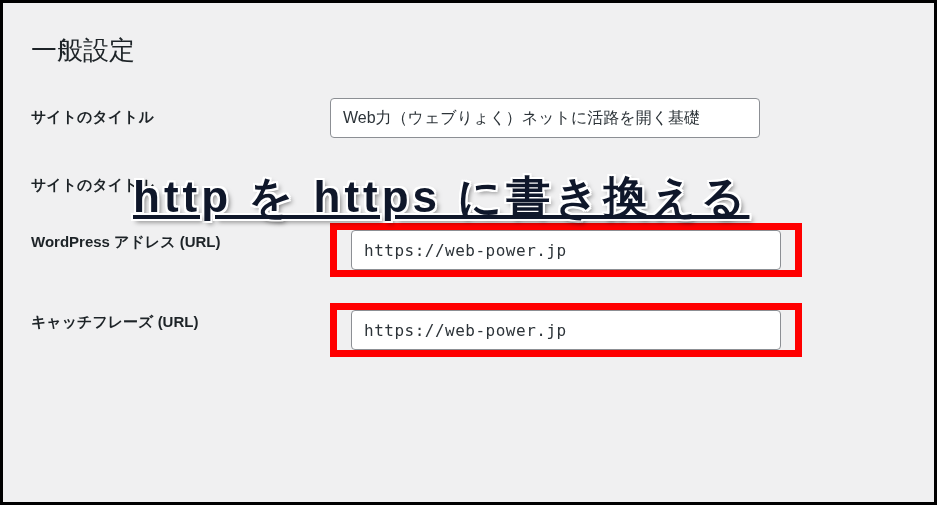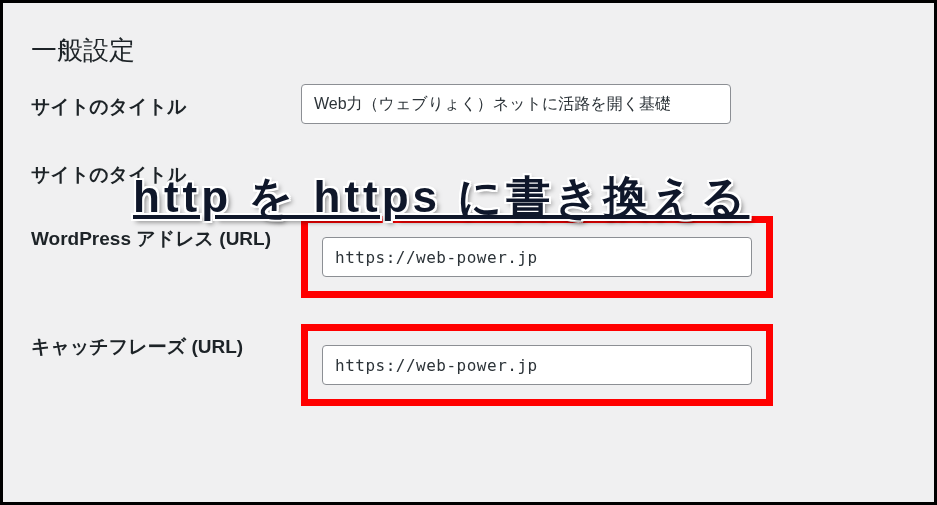--- a/index.html
+++ b/index.html
@@ -19,42 +19,43 @@
   .content {
     background: #f0f0f1;
     padding: 20px 28px;
     height: 100%;
     position: relative;
   }
   h1.page-title {
     font-size: 26px;
     font-weight: 400;
     color: #1d2327;
-    margin-bottom: 16px;
+    margin-bottom: 30px;
     padding-top: 10px;
   }
   .form-table {
     width: 100%;
   }
   .form-row {
     display: flex;
     align-items: flex-start;
     margin-bottom: 28px;
   }
   .form-row.tight { margin-bottom: 8px; }
   .row-label {
     width: 270px;
     flex-shrink: 0;
     font-weight: 700;
-    font-size: 19px;
+    font-size: 15px;
     color: #1d2327;
     padding-top: 10px;
   }
   .row-field {
     flex: 1;
+    margin-left: 29px;
   }
   input.regular-text {
     width: 430px;
     height: 40px;
     padding: 6px 12px;
     font-size: 16px;
     border: 1px solid #8c8f94;
     border-radius: 4px;
     background: #fff;
     color: #2c3338;
@@ -64,21 +65,21 @@
     font-family: Consolas, Monaco, monospace;
     letter-spacing: 0.5px;
   }
   .description {
     font-size: 14px;
     color: #646970;
     margin-top: 6px;
   }
   .highlight-box {
     border: 7px solid #ff0000;
-    padding: 14px 14px;
+    padding: 0 14px;
     display: inline-block;
   }
   .highlight-wrap {
     margin-bottom: 18px;
   }
   .link-under {
     color: #2271b1;
     text-decoration: underline;
     font-size: 15px;
     cursor: pointer;

